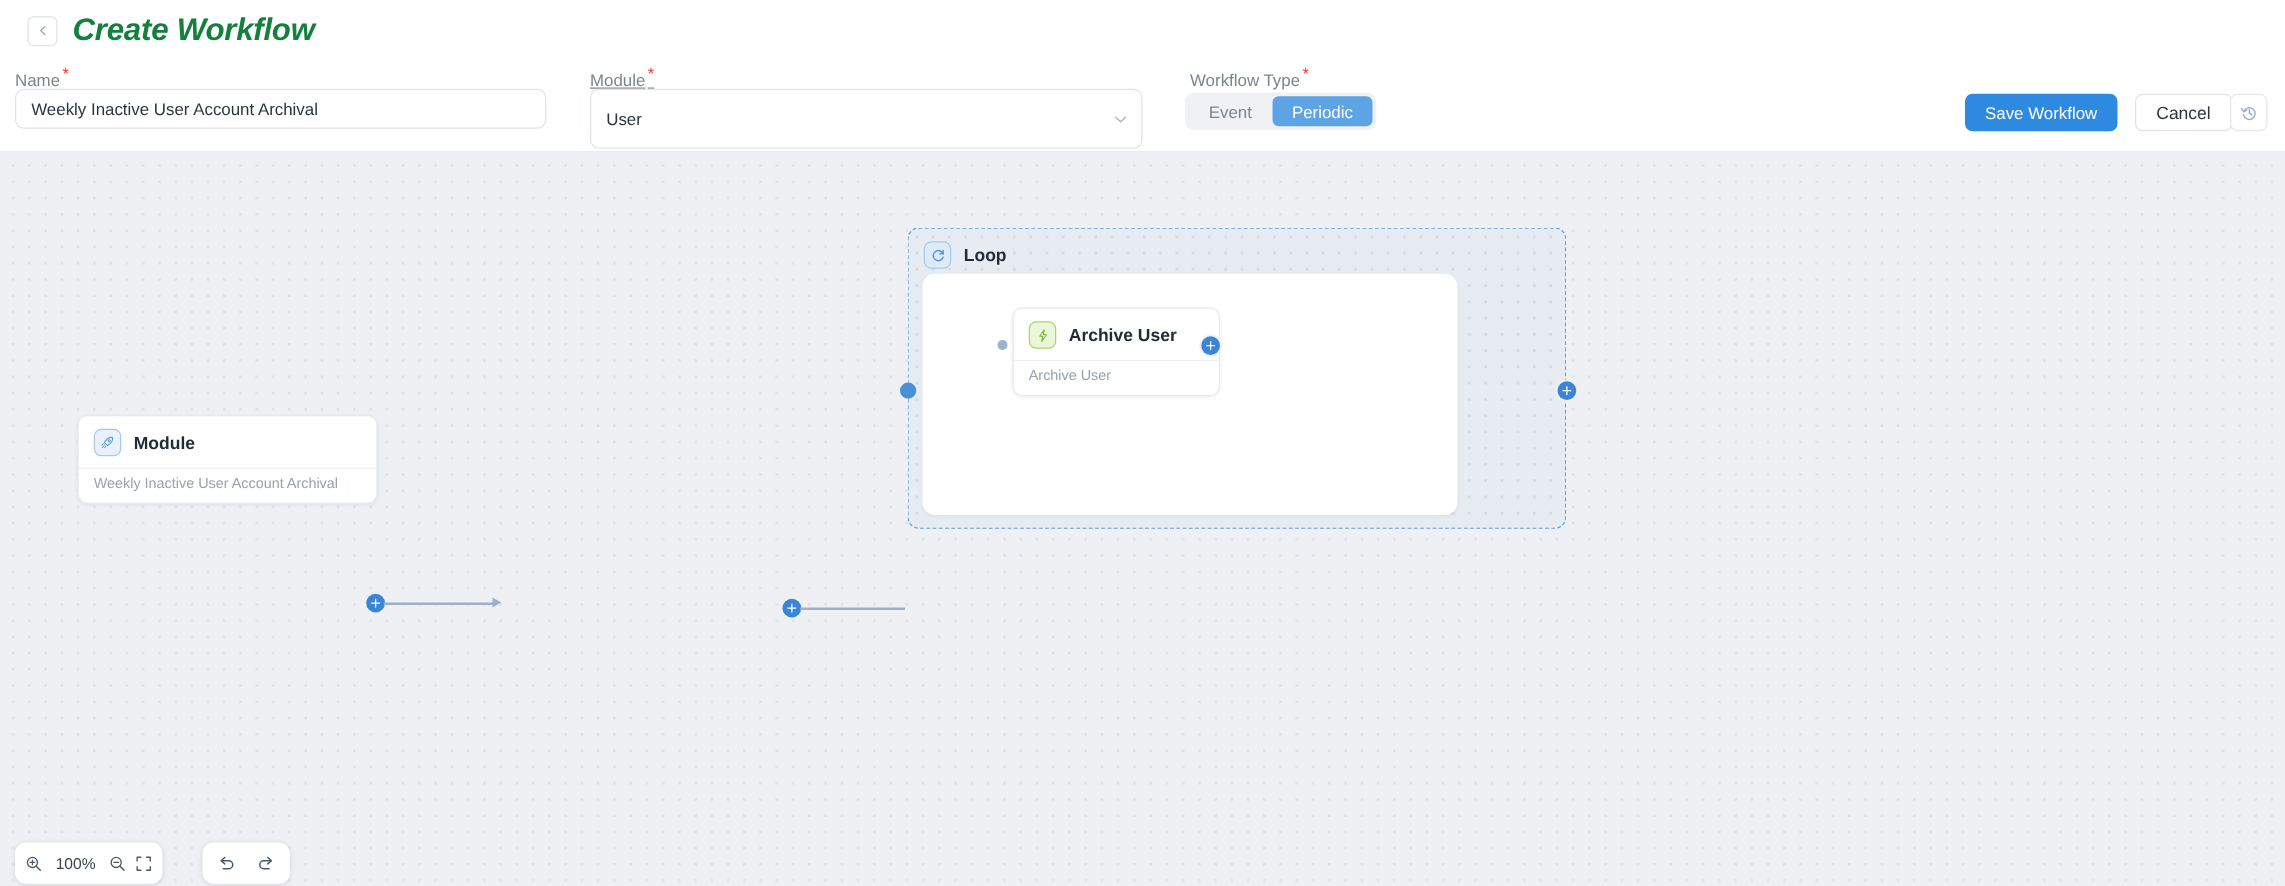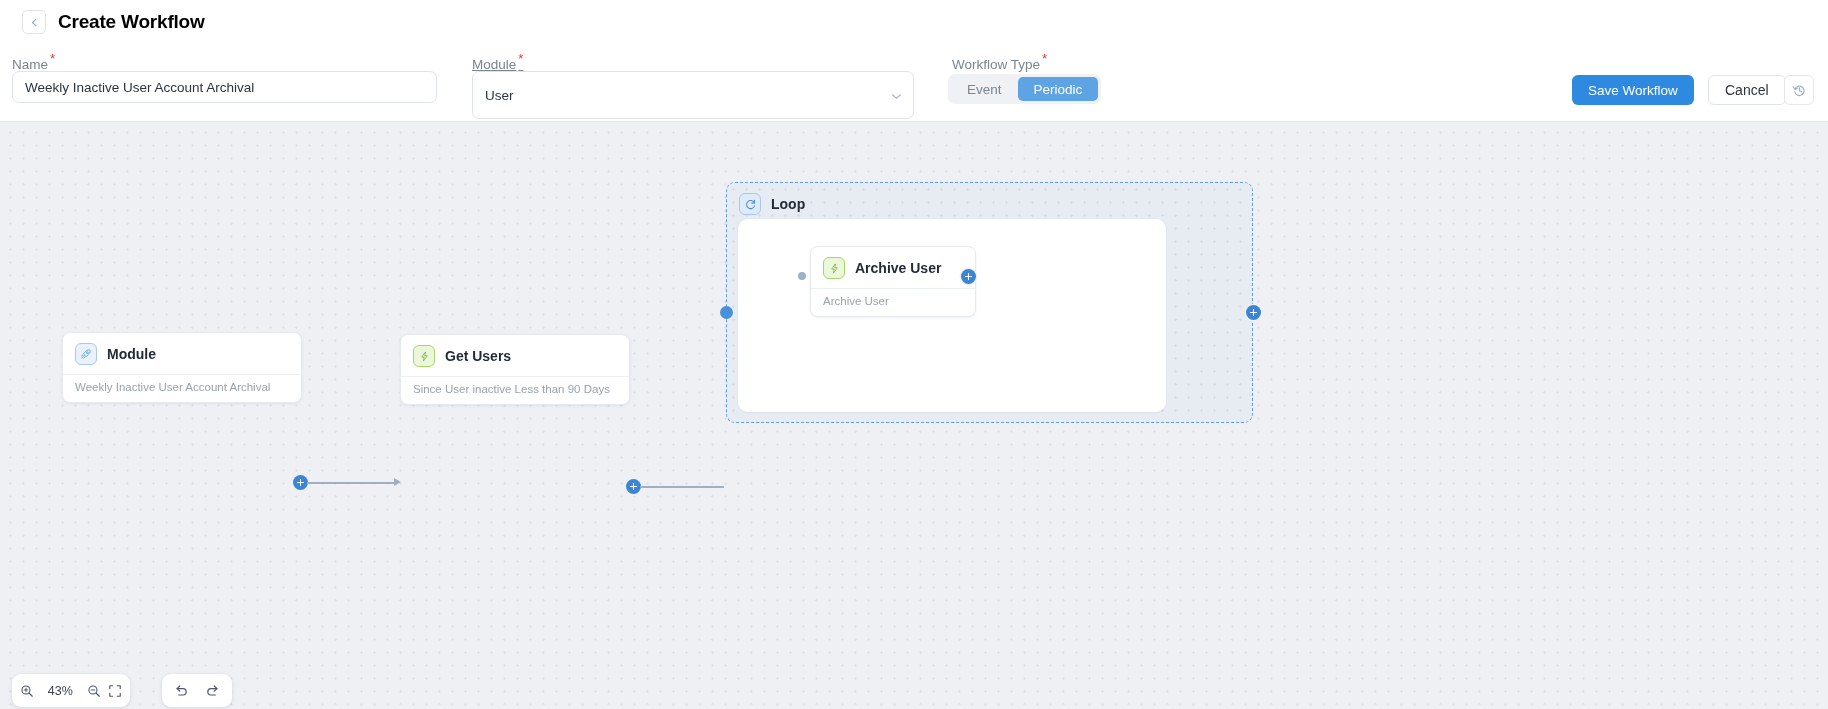--- a/index.html
+++ b/index.html
@@ -22,22 +22,23 @@
     display: flex; align-items: center; gap: 12px;
   }
   .back-btn {
     width: 24px; height: 24px;
     border: 1px solid #dfe3e8; border-radius: 5px;
     background: #fff;
     display: flex; align-items: center; justify-content: center;
     cursor: pointer;
   }
   .page-title {
-    font-size: 19px; font-weight: bold; color: #000000;
+    font-size: 25px; font-weight: bold; color: #15803d;
     letter-spacing: -0.2px;
+    font-style: italic;
   }
 
   .field-label {
     position: absolute;
     font-size: 13.5px; color: #7a8590; font-weight: normal;
   }
   .req { color: #e8392e; font-size: 13px; margin-left: 2px; vertical-align: super; line-height: 1;}
 
   .text-input {
     position: absolute;
@@ -342,45 +343,34 @@
       </span>
       <span class="node-title">Module</span>
     </div>
     <div class="node-sub">Weekly Inactive User Account Archival</div>
   </div>
   <div class="port-plus" style="left:293px; top:353px;"></div>
 
   <div class="edge" style="left:307px; top:360px; width:88px;"></div>
   <div class="edge-arrow" style="left:394px; top:356px;"></div>
 
-  <div class="node" style="left:400px; top:212px; width:230px;">
-    <div class="node-head">
-      <span class="node-icon green">
-        <svg width="11" height="11" viewBox="0 0 12 12">
-          <polygon points="7,1 3,6.6 5.6,6.6 4.8,11 9,5.2 6.3,5.2" fill="none" stroke="#7cb342" stroke-width="0.9" stroke-linejoin="round"></polygon>
-        </svg>
-      </span>
-      <span class="node-title">Get Users</span>
-    </div>
-    <div class="node-sub">Since User inactive Less than 90 Days</div>
-  </div>
   <div class="port-plus" style="left:626px; top:357px;"></div>
 
   <div class="edge" style="left:640px; top:364px; width:84px;"></div>
 
   <div class="toolbar" style="left:12px; top:552px; width:118px; justify-content:space-around; padding:0 4px;">
     <div class="tool-item">
       <svg width="14" height="14" viewBox="0 0 16 16">
         <circle cx="6.8" cy="6.8" r="4.6" fill="none" stroke="#4b5866" stroke-width="1.2"></circle>
         <line x1="10.3" y1="10.3" x2="14" y2="14" stroke="#4b5866" stroke-width="1.3" stroke-linecap="round"></line>
         <line x1="4.7" y1="6.8" x2="8.9" y2="6.8" stroke="#4b5866" stroke-width="1.1" stroke-linecap="round"></line>
         <line x1="6.8" y1="4.7" x2="6.8" y2="8.9" stroke="#4b5866" stroke-width="1.1" stroke-linecap="round"></line>
       </svg>
     </div>
-    <div class="zoom-label">43%</div>
+    <div class="zoom-label">100%</div>
     <div class="tool-item">
       <svg width="14" height="14" viewBox="0 0 16 16">
         <circle cx="6.8" cy="6.8" r="4.6" fill="none" stroke="#4b5866" stroke-width="1.2"></circle>
         <line x1="10.3" y1="10.3" x2="14" y2="14" stroke="#4b5866" stroke-width="1.3" stroke-linecap="round"></line>
         <line x1="4.7" y1="6.8" x2="8.9" y2="6.8" stroke="#4b5866" stroke-width="1.1" stroke-linecap="round"></line>
       </svg>
     </div>
     <div class="tool-item">
       <svg width="14" height="14" viewBox="0 0 16 16">
         <polyline points="2,5.4 2,2 5.4,2" fill="none" stroke="#4b5866" stroke-width="1.3" stroke-linecap="round" stroke-linejoin="round"></polyline>

